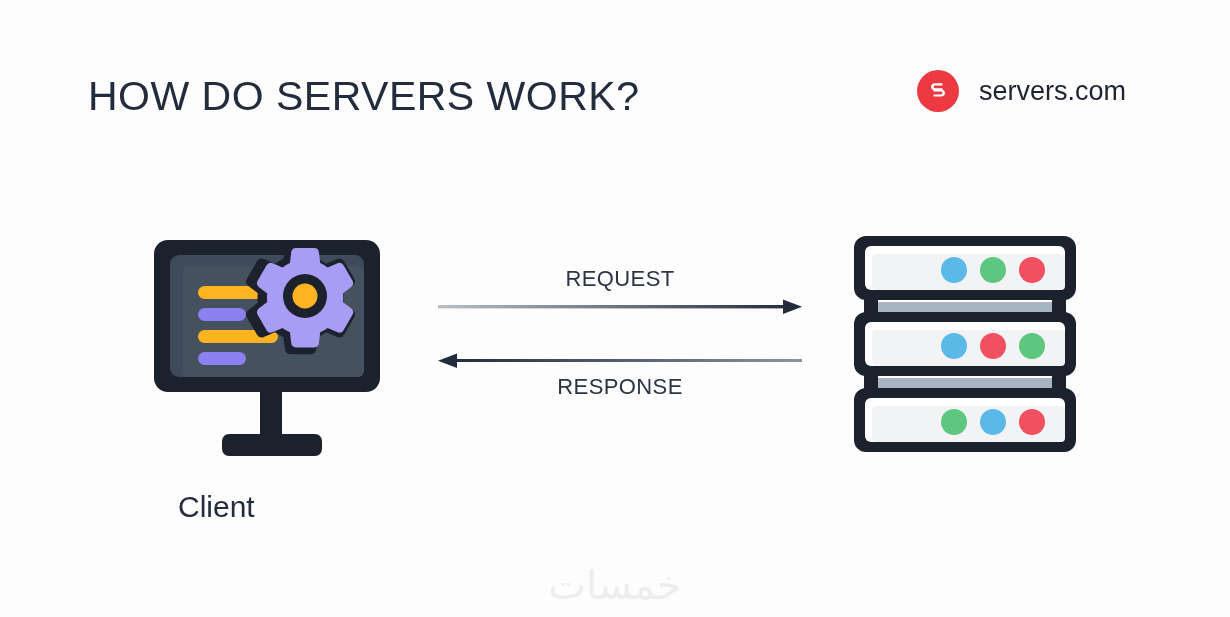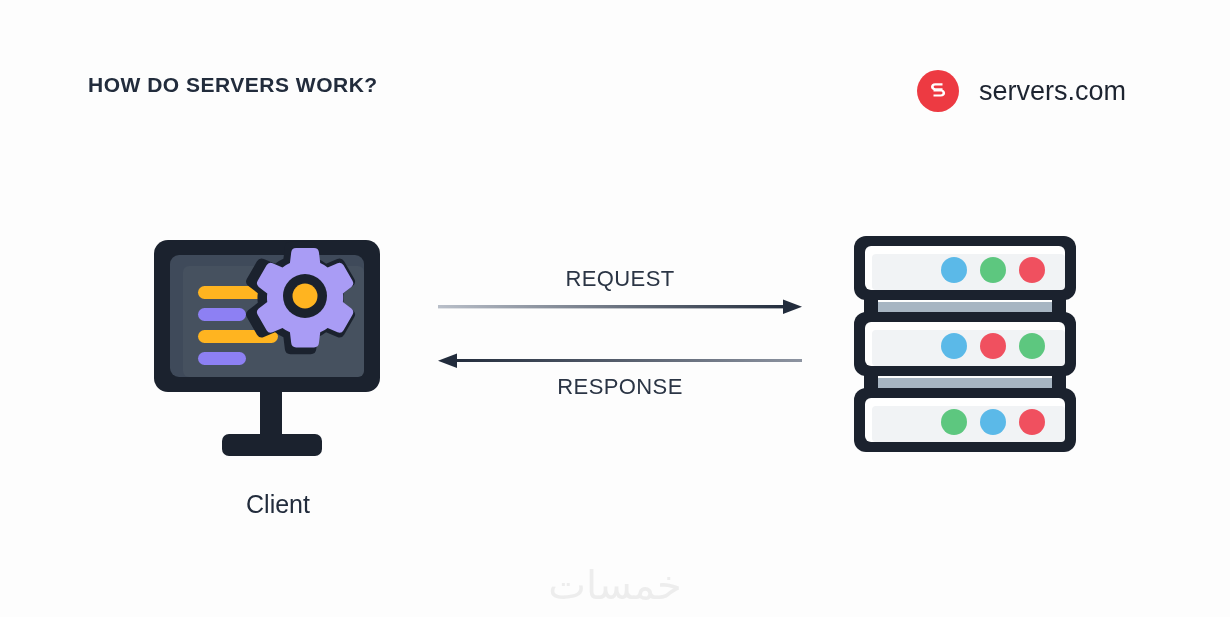--- a/index.html
+++ b/index.html
@@ -17,24 +17,24 @@
   .stage {
     position: absolute;
     inset: 0;
   }
 
   
   .page-title {
     position: absolute;
     left: 88px;
     top: 73px;
-    font-size: 21px;
+    font-size: 41px;
     letter-spacing: 0.5px;
     color: #222c3c;
-    font-weight: 700;
+    font-weight: 400;
     white-space: nowrap;
   }
   .brand {
     position: absolute;
     right: 104px;
     top: 70px;
     display: flex;
     align-items: center;
     gap: 20px;
   }
@@ -66,24 +66,23 @@
   .server-node {
     position: absolute;
     left: 840px;
     top: 228px;
     width: 250px;
     height: 240px;
   }
 
   .caption {
     position: absolute;
-    font-size: 25px;
+    font-size: 30px;
     color: #222c3c;
     font-weight: 400;
-    text-align: center;
     white-space: nowrap;
   }
   .caption-client {
     left: 178px;
     top: 490px;
     width: 200px;
   }
   .caption-server {
     left: 862px;
     top: 490px;

